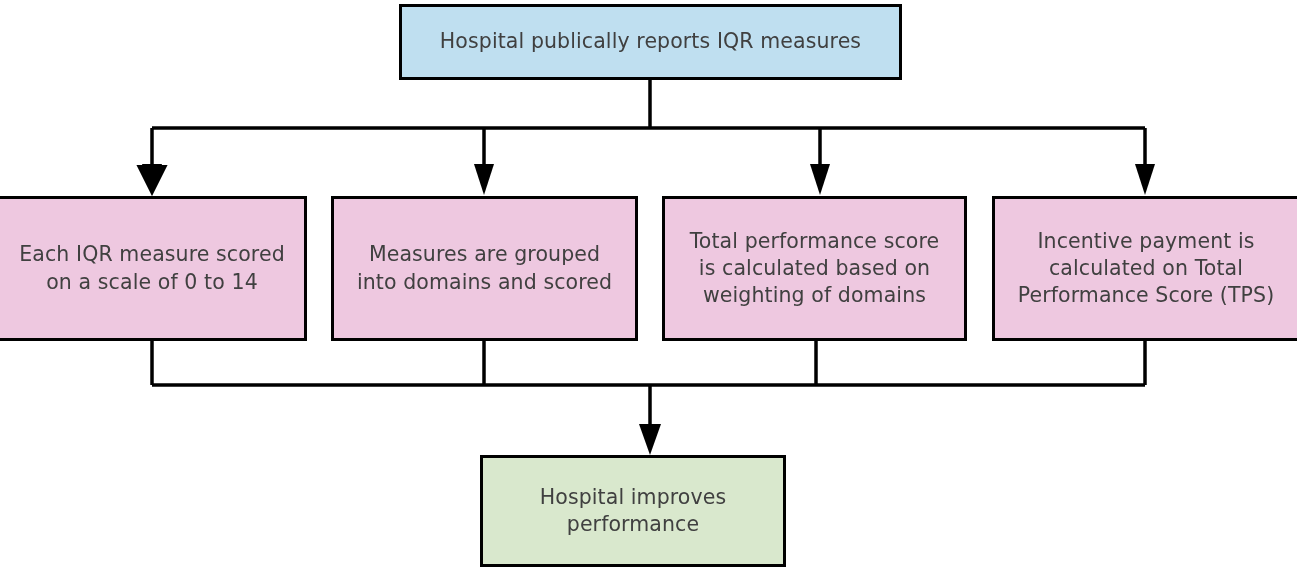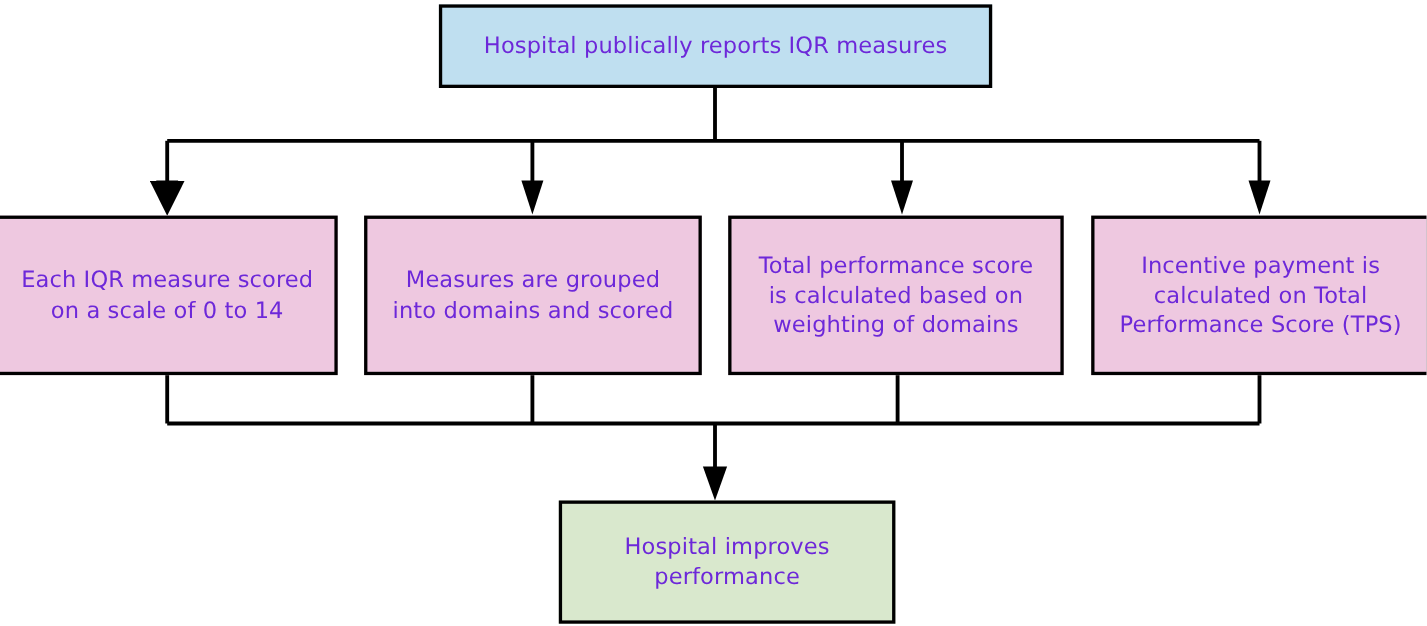--- a/index.html
+++ b/index.html
@@ -19,21 +19,21 @@
     overflow: hidden;
   }
   .node {
     position: absolute;
     box-sizing: border-box;
     border: 3px solid #000000;
     display: flex;
     align-items: center;
     justify-content: center;
     text-align: center;
-    color: #6d28d9;
+    color: #404040;
     font-size: 20.5px;
     line-height: 1.32;
     letter-spacing: 0.1px;
     padding: 2px 6px;
     z-index: 3;
   }
   .node-text {
     display: block;
     white-space: pre-line;
   }
@@ -66,21 +66,21 @@
     background: #eec8e0;
   }
   #node-p4 {
     left: 992px;
     top: 196px;
     width: 308px;
     height: 145px;
     background: #eec8e0;
   }
   #node-bottom {
-    left: 508px;
+    left: 480px;
     top: 455px;
     width: 306px;
     height: 112px;
     background: #d9e8cd;
   }
   svg#edges {
     position: absolute;
     left: 0;
     top: 0;
     width: 1297px;

